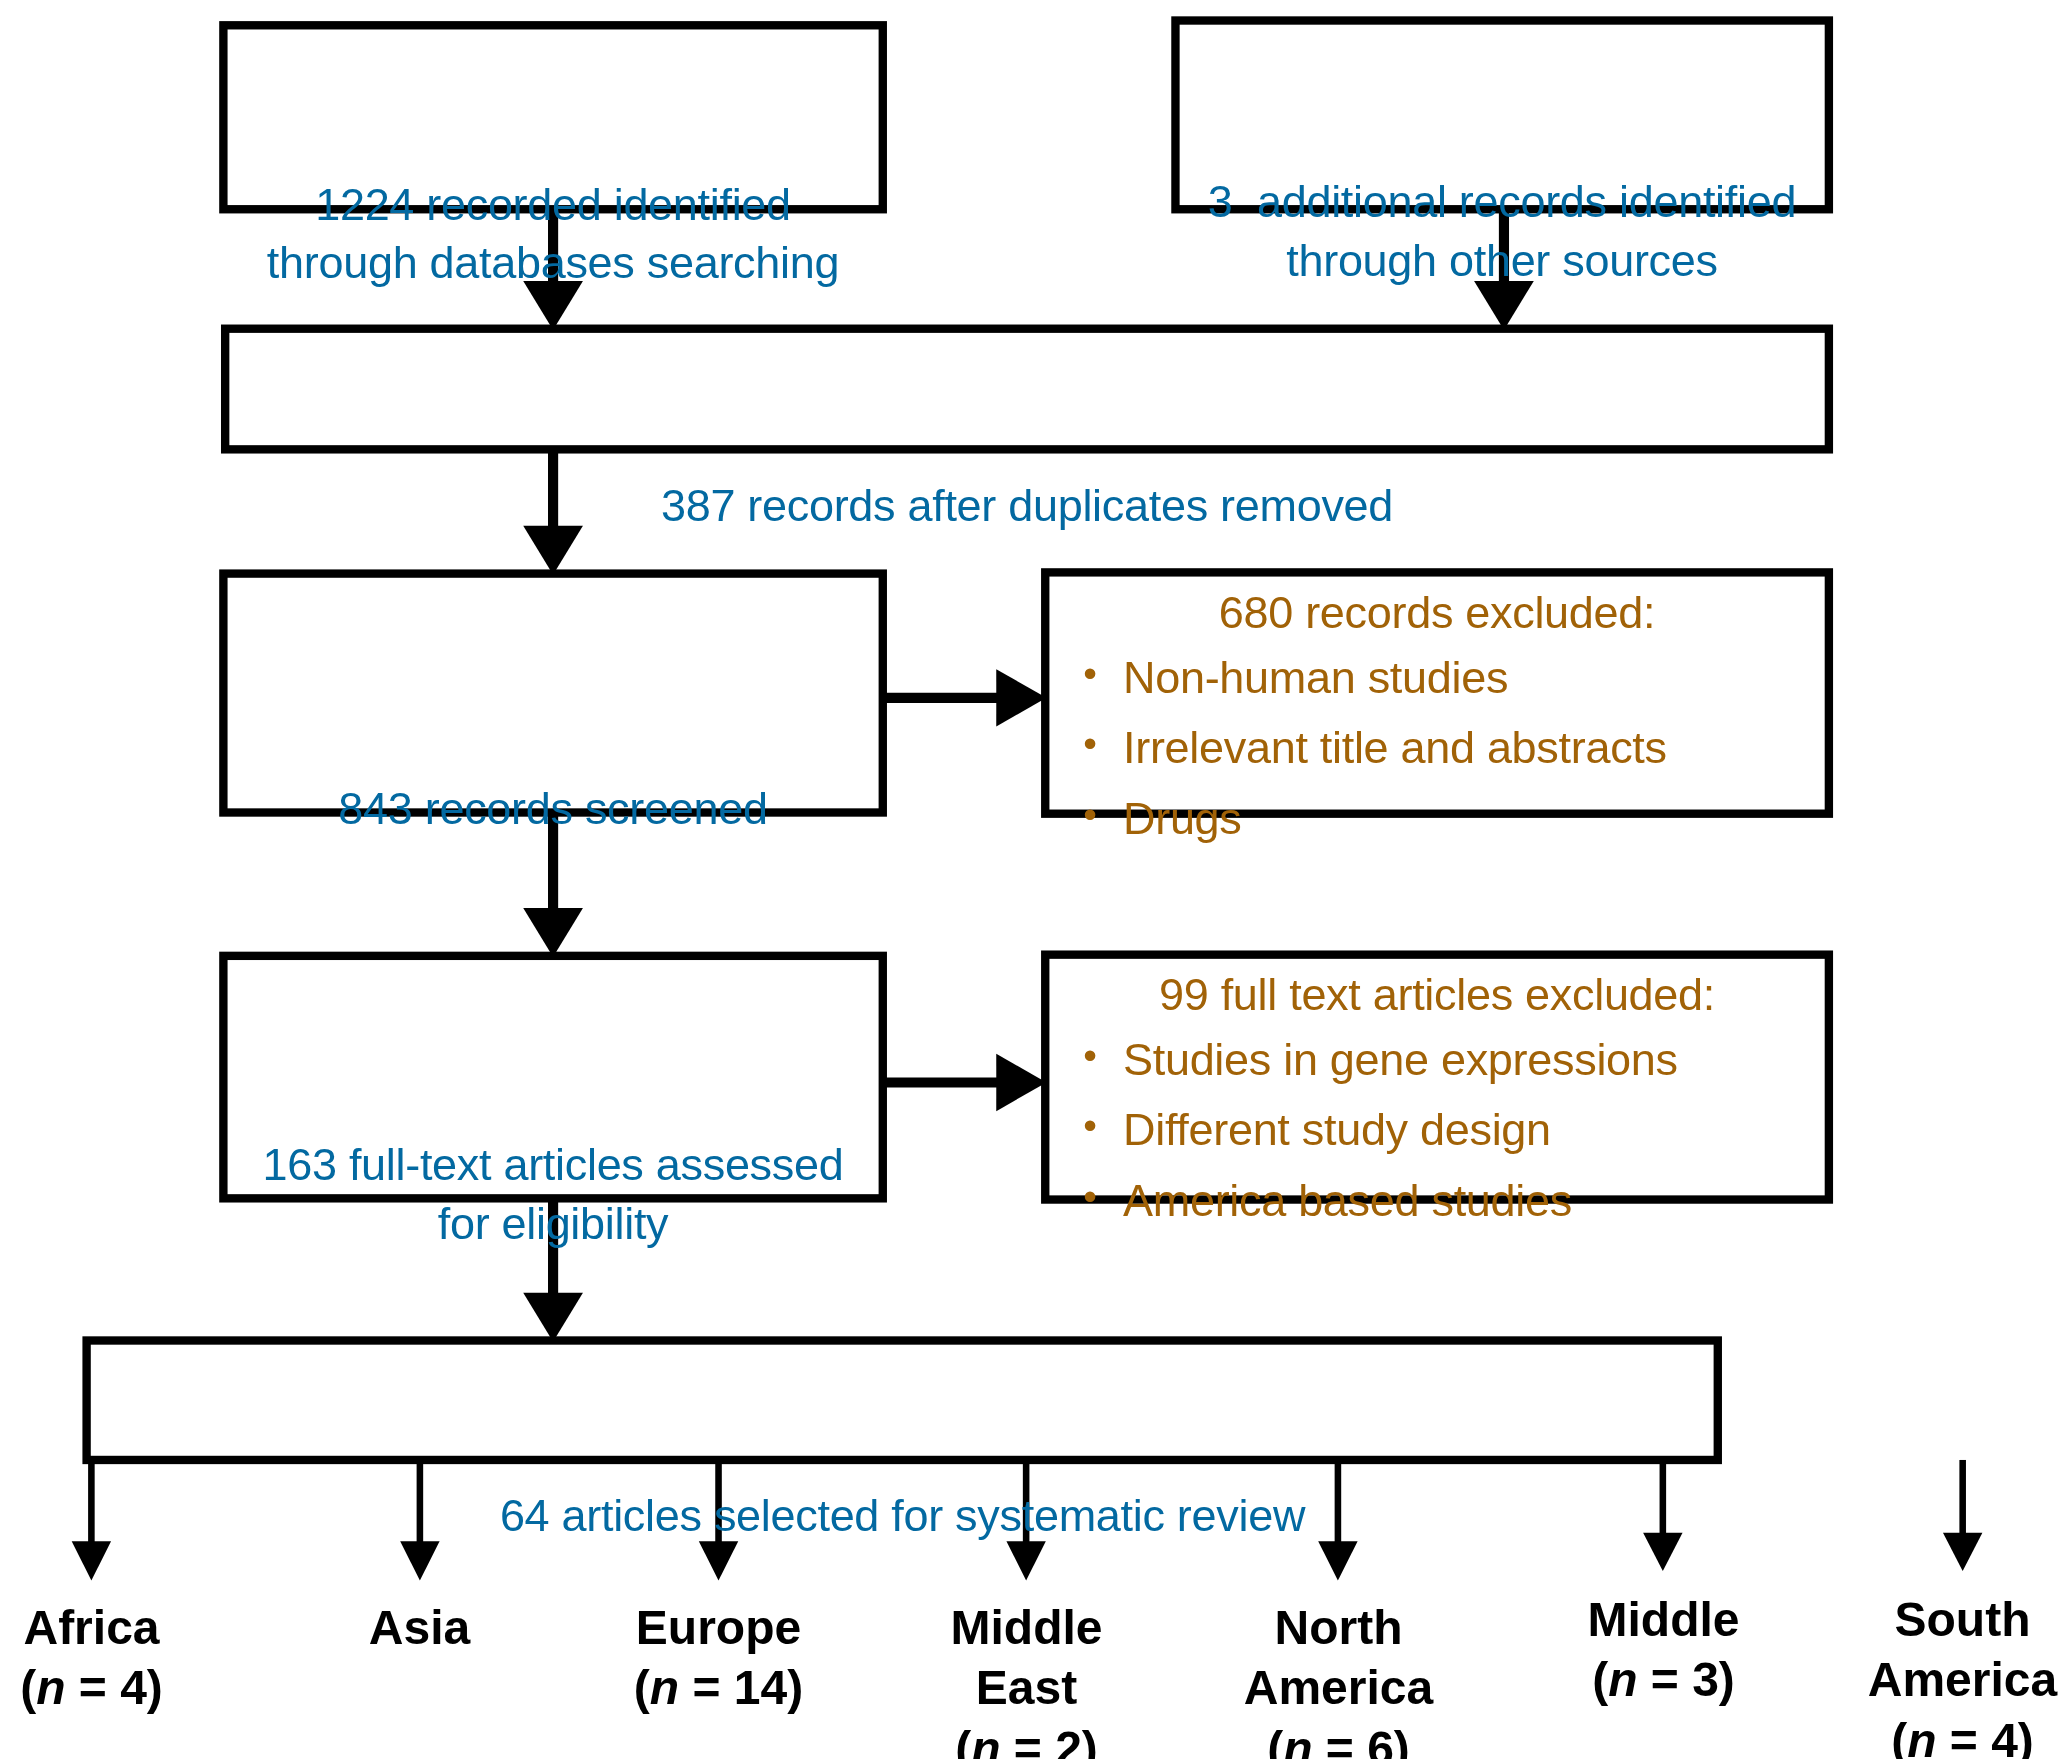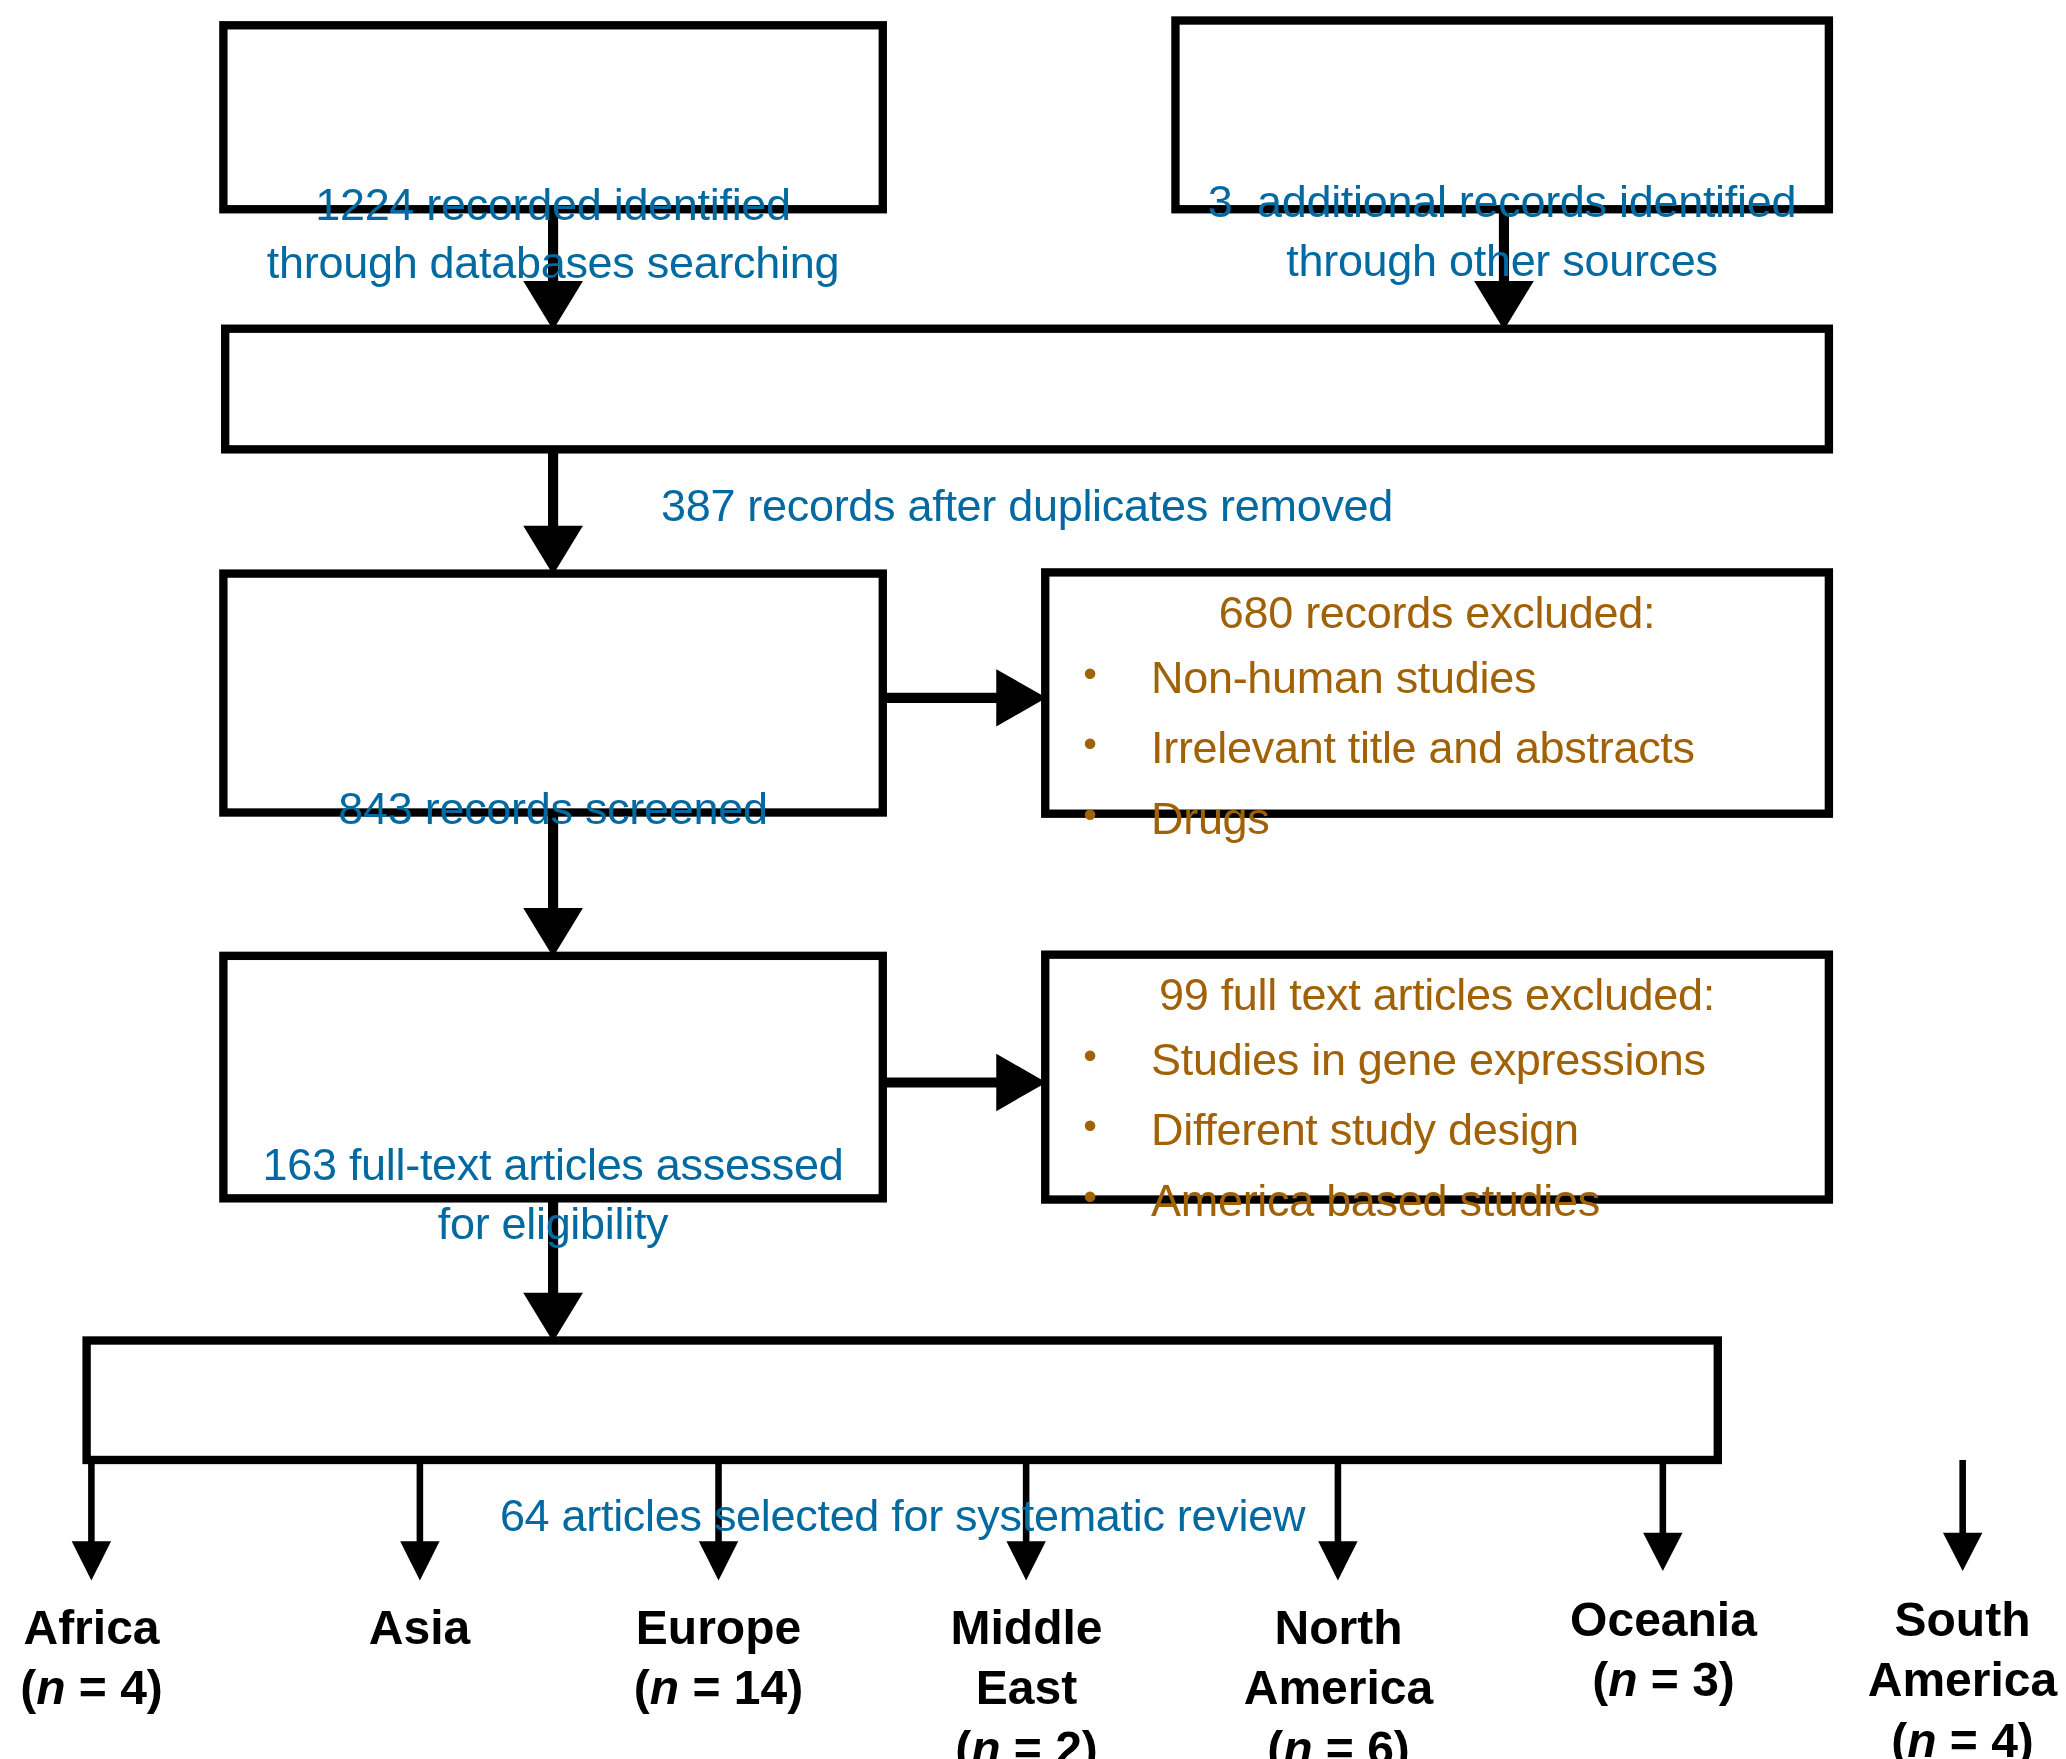--- a/index.html
+++ b/index.html
@@ -89,21 +89,20 @@
     display: inline-block;
     width: 66px;
     flex: 0 0 66px;
     text-align: center;
     font-size: 39px;
     line-height: 1.30;
   }
   .excl-item-label {
     display: inline-block;
     text-align: left;
-    margin-left: 28px;
   }
   .region-label {
     position: absolute;
     text-align: center;
     color: #000000;
     font-family: "Liberation Sans", sans-serif;
     font-size: 48px;
     font-weight: 700;
     line-height: 1.26;
   }
@@ -281,21 +280,21 @@
     <span>Middle East</span>
     <span class="region-n">(<em>n</em> = 2)</span>
   </div>
 
   <div class="region-label" style="left:1213px; top:1598px; width:251px;">
     <span>North America</span>
     <span class="region-n">(<em>n</em> = 6)</span>
   </div>
 
   <div class="region-label" style="left:1538px; top:1590px; width:251px;">
-    <span>Oceania</span>
+    <span>Middle</span>
     <span class="region-n">(<em>n</em> = 3)</span>
   </div>
 
   <div class="region-label" style="left:1837px; top:1590px; width:251px;">
     <span>South America</span>
     <span class="region-n">(<em>n</em> = 4)</span>
   </div>
 
 </div>
 

